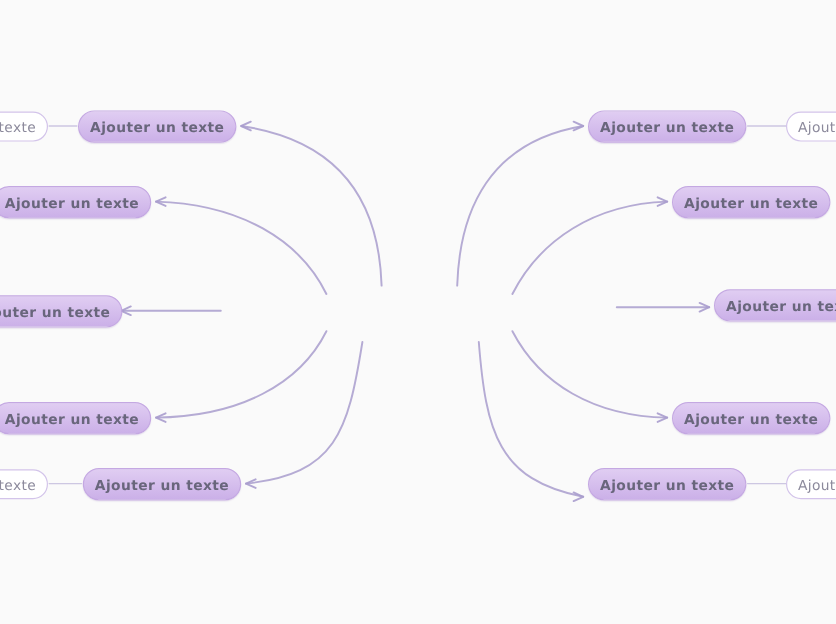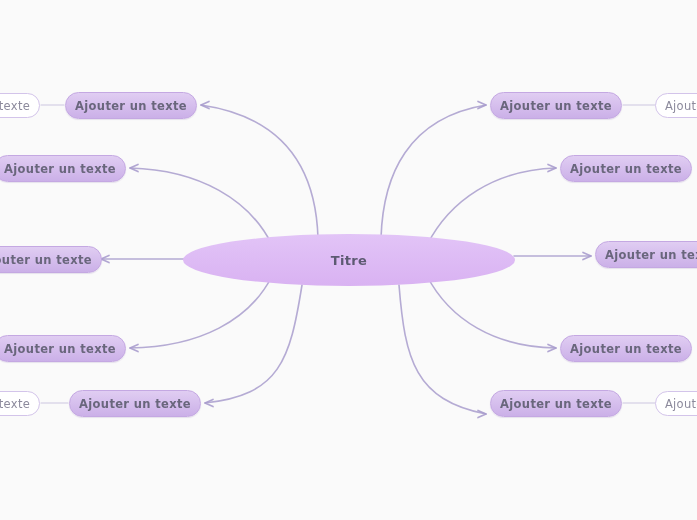--- a/index.html
+++ b/index.html
@@ -92,23 +92,20 @@
       <path d="M 427 276 C 450 320 495 347 556 348" fill="none" stroke="#a89ccd" stroke-width="1.6" stroke-linecap="round" opacity="0.85"></path>
       <path d="M 556 348 L 548 344.4 M 556 348 L 548 351.6" fill="none" stroke="#a89ccd" stroke-width="1.6" stroke-linecap="round" opacity="0.9"></path>
       <path d="M 399 285 C 405 360 415 400 486 414" fill="none" stroke="#a89ccd" stroke-width="1.6" stroke-linecap="round" opacity="0.85"></path>
       <path d="M 486 414 L 478 410.4 M 486 414 L 478 417.6" fill="none" stroke="#a89ccd" stroke-width="1.6" stroke-linecap="round" opacity="0.9"></path>
       <path d="M 41 105 L 64 105" fill="none" stroke="#a89ccd" stroke-width="1.1" stroke-linecap="round" opacity="0.55"></path>
       <path d="M 41 403 L 68 403" fill="none" stroke="#a89ccd" stroke-width="1.1" stroke-linecap="round" opacity="0.55"></path>
       <path d="M 623 105 L 655 105" fill="none" stroke="#a89ccd" stroke-width="1.1" stroke-linecap="round" opacity="0.55"></path>
       <path d="M 623 403 L 655 403" fill="none" stroke="#a89ccd" stroke-width="1.1" stroke-linecap="round" opacity="0.55"></path>
     </svg>
 
-  <div class="node node-root" style="left: 183px; top: 234px; width: 332px; height: 52px;">
-    <span>Titre</span>
-  </div>
 
 <div class="node node-branch" style="left: 65px; top: 92px; width: 132px; height: 27px;">
       <span>Ajouter un texte</span>
     </div>
     <div class="node node-branch" style="left: -6px; top: 155px; width: 132px; height: 27px;">
       <span>Ajouter un texte</span>
     </div>
     <div class="node node-branch" style="left: -30px; top: 246px; width: 132px; height: 27px;">
       <span>Ajouter un texte</span>
     </div>

